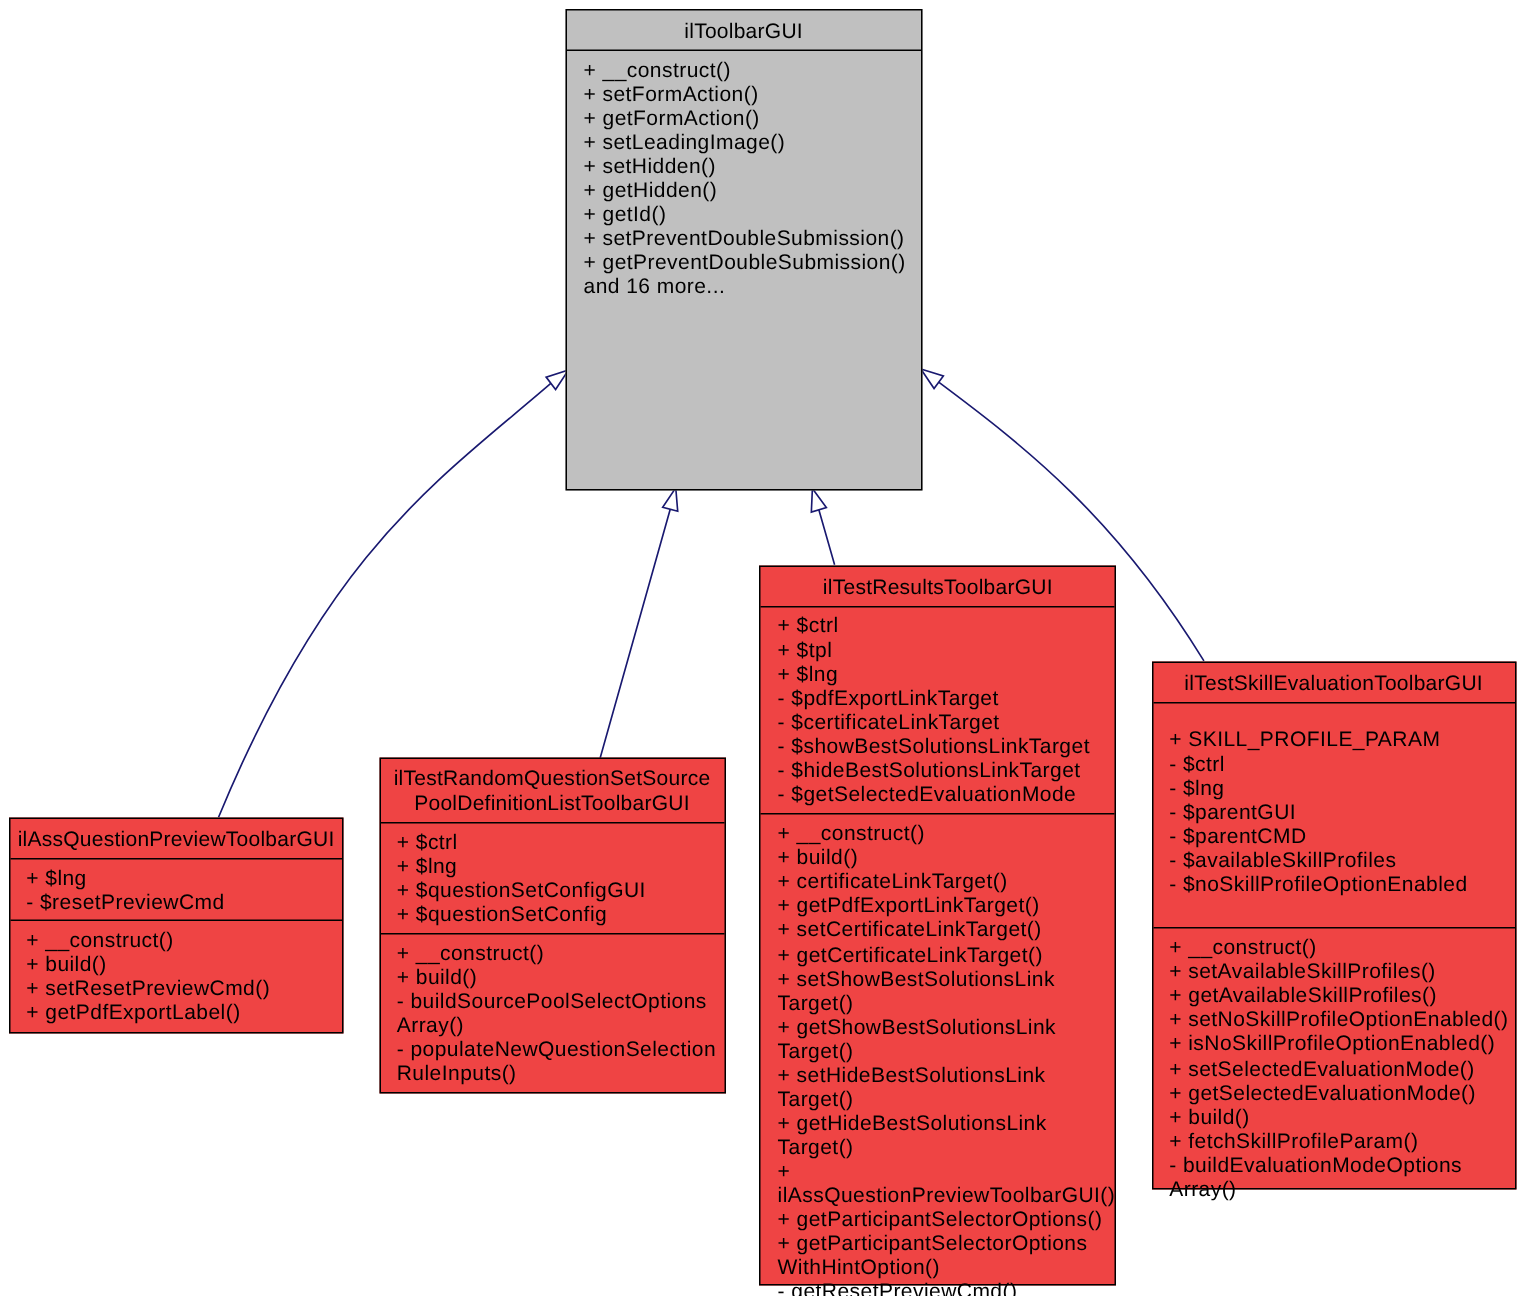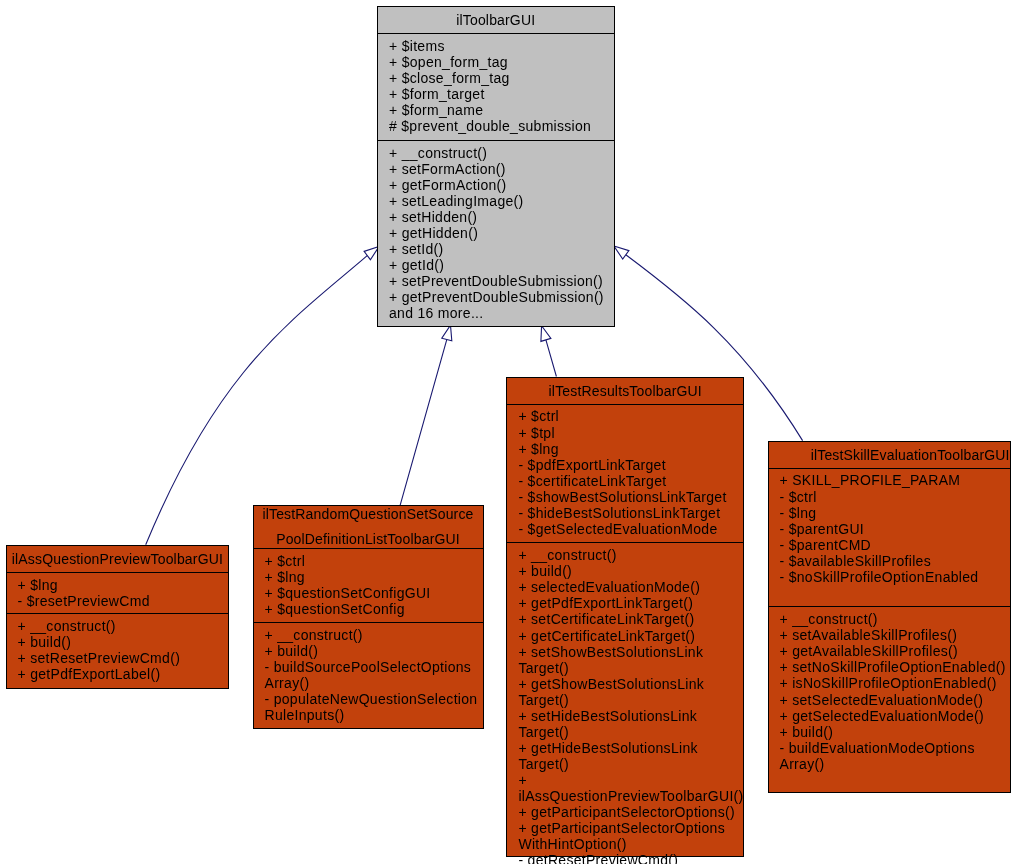--- a/index.html
+++ b/index.html
@@ -1,21 +1,21 @@
 <!DOCTYPE html>
 <html><head>
 <meta charset="utf-8">
 <style>
   html,body{margin:0;padding:0;background:#fff;}
   body{width:1016px;height:864px;position:relative;overflow:hidden;
        font-family:"Liberation Sans", sans-serif;font-size:14px;color:#000;
        -webkit-font-smoothing:antialiased;}
   .canvas{position:absolute;left:0;top:0;width:1016px;height:696px;}
   svg.edges{position:absolute;left:0;top:0;width:1016px;height:864px;pointer-events:none;}
-  .cls{position:absolute;box-sizing:border-box;border:1px solid #000;background:#c2410c;}
+  .cls{position:absolute;box-sizing:border-box;border:1px solid #000;background:#ef4444;}
   .cls.base{background:#c0c0c0;}
   .hdr{box-sizing:border-box;border-bottom:1px solid #000;text-align:center;
        display:flex;flex-direction:column;justify-content:center;align-items:center;}
   .nm{line-height:16.5px;letter-spacing:0.17px;}
   .sec{box-sizing:border-box;padding:3.9px 2px 5px 11px;}
   .sec.attrs{border-bottom:1px solid #000;}
   .row{line-height:16.04px;white-space:pre-line;letter-spacing:0.3px;}
 </style>
 </head>
 <body>
@@ -28,36 +28,27 @@
 <polygon points="450.5,325.2 451.8,340.8 441.8,338.2" fill="#ffffff" stroke="#191970" stroke-width="1.1" stroke-linejoin="miter"></polygon>
 <path d="M556.4,376.5 C552.9,364.2 549.4,351.9 545.9,339.9" fill="none" stroke="#191970" stroke-width="1.1"></path>
 <polygon points="541.6,325.7 550.9,338.4 540.9,341.4" fill="#ffffff" stroke="#191970" stroke-width="1.1" stroke-linejoin="miter"></polygon>
 <path d="M802.6,440.6 C743.5,344.5 684.3,298.5 625.8,254.8" fill="none" stroke="#191970" stroke-width="1.1"></path>
 <polygon points="613.9,246.0 628.9,250.6 622.7,259.0" fill="#ffffff" stroke="#191970" stroke-width="1.1" stroke-linejoin="miter"></polygon>
 </svg>
 <div class="cls base" style="left:377px;top:6px;width:237.5px;height:320.5px;">
   <div class="hdr" style="height:27px;">
     <div class="nm">ilToolbarGUI</div>
   </div>
-  <div class="sec attrs" style="height:106.8px;">
-    <div class="row">+ $items</div>
-    <div class="row">+ $open_form_tag</div>
-    <div class="row">+ $close_form_tag</div>
-    <div class="row">+ $form_target</div>
-    <div class="row">+ $form_name</div>
-    <div class="row"># $prevent_double_submission</div>
-  </div>
   <div class="sec methods">
     <div class="row">+ __construct()</div>
     <div class="row">+ setFormAction()</div>
     <div class="row">+ getFormAction()</div>
     <div class="row">+ setLeadingImage()</div>
     <div class="row">+ setHidden()</div>
     <div class="row">+ getHidden()</div>
-    <div class="row">+ setId()</div>
     <div class="row">+ getId()</div>
     <div class="row">+ setPreventDoubleSubmission()</div>
     <div class="row">+ getPreventDoubleSubmission()</div>
     <div class="row">and 16 more...</div>
   </div>
 </div>
 <div class="cls" style="left:5.5px;top:545.3px;width:223.8px;height:143.5px;">
   <div class="hdr" style="height:26.4px;">
     <div class="nm">ilAssQuestionPreviewToolbarGUI</div>
   </div>
@@ -66,21 +57,21 @@
     <div class="row">- $resetPreviewCmd</div>
   </div>
   <div class="sec methods">
     <div class="row">+ __construct()</div>
     <div class="row">+ build()</div>
     <div class="row">+ setResetPreviewCmd()</div>
     <div class="row">+ getPdfExportLabel()</div>
   </div>
 </div>
 <div class="cls" style="left:252.5px;top:505.2px;width:231px;height:224px;">
-  <div class="hdr" style="height:42.6px;justify-content:space-between;">
+  <div class="hdr" style="height:42.6px;">
     <div class="nm">ilTestRandomQuestionSetSource</div>
     <div class="nm">PoolDefinitionListToolbarGUI</div>
   </div>
   <div class="sec attrs" style="height:74.5px;">
     <div class="row">+ $ctrl</div>
     <div class="row">+ $lng</div>
     <div class="row">+ $questionSetConfigGUI</div>
     <div class="row">+ $questionSetConfig</div>
   </div>
   <div class="sec methods">
@@ -102,58 +93,59 @@
     <div class="row">+ $lng</div>
     <div class="row">- $pdfExportLinkTarget</div>
     <div class="row">- $certificateLinkTarget</div>
     <div class="row">- $showBestSolutionsLinkTarget</div>
     <div class="row">- $hideBestSolutionsLinkTarget</div>
     <div class="row">- $getSelectedEvaluationMode</div>
   </div>
   <div class="sec methods">
     <div class="row">+ __construct()</div>
     <div class="row">+ build()</div>
-    <div class="row">+ selectedEvaluationMode()</div>
+    <div class="row">+ certificateLinkTarget()</div>
     <div class="row">+ getPdfExportLinkTarget()</div>
     <div class="row">+ setCertificateLinkTarget()</div>
     <div class="row">+ getCertificateLinkTarget()</div>
     <div class="row">+ setShowBestSolutionsLink
 Target()</div>
     <div class="row">+ getShowBestSolutionsLink
 Target()</div>
     <div class="row">+ setHideBestSolutionsLink
 Target()</div>
     <div class="row">+ getHideBestSolutionsLink
 Target()</div>
     <div class="row">+ ilAssQuestionPreviewToolbarGUI()</div>
     <div class="row">+ getParticipantSelectorOptions()</div>
     <div class="row">+ getParticipantSelectorOptions
 WithHintOption()</div>
     <div class="row">- getResetPreviewCmd()</div>
   </div>
 </div>
 <div class="cls" style="left:767.5px;top:441.3px;width:243.2px;height:352.1px;">
-  <div class="hdr" style="height:26.3px;align-items:flex-end;">
+  <div class="hdr" style="height:26.3px;">
     <div class="nm">ilTestSkillEvaluationToolbarGUI</div>
   </div>
-  <div class="sec attrs" style="height:138.8px;">
+  <div class="sec attrs" style="height:138.8px;margin-top:12px;">
     <div class="row">+ SKILL_PROFILE_PARAM</div>
     <div class="row">- $ctrl</div>
     <div class="row">- $lng</div>
     <div class="row">- $parentGUI</div>
     <div class="row">- $parentCMD</div>
     <div class="row">- $availableSkillProfiles</div>
     <div class="row">- $noSkillProfileOptionEnabled</div>
   </div>
   <div class="sec methods">
     <div class="row">+ __construct()</div>
     <div class="row">+ setAvailableSkillProfiles()</div>
     <div class="row">+ getAvailableSkillProfiles()</div>
     <div class="row">+ setNoSkillProfileOptionEnabled()</div>
     <div class="row">+ isNoSkillProfileOptionEnabled()</div>
     <div class="row">+ setSelectedEvaluationMode()</div>
     <div class="row">+ getSelectedEvaluationMode()</div>
     <div class="row">+ build()</div>
+    <div class="row">+ fetchSkillProfileParam()</div>
     <div class="row">- buildEvaluationModeOptions
 Array()</div>
   </div>
 </div>
 </div>
 
 </body></html>

